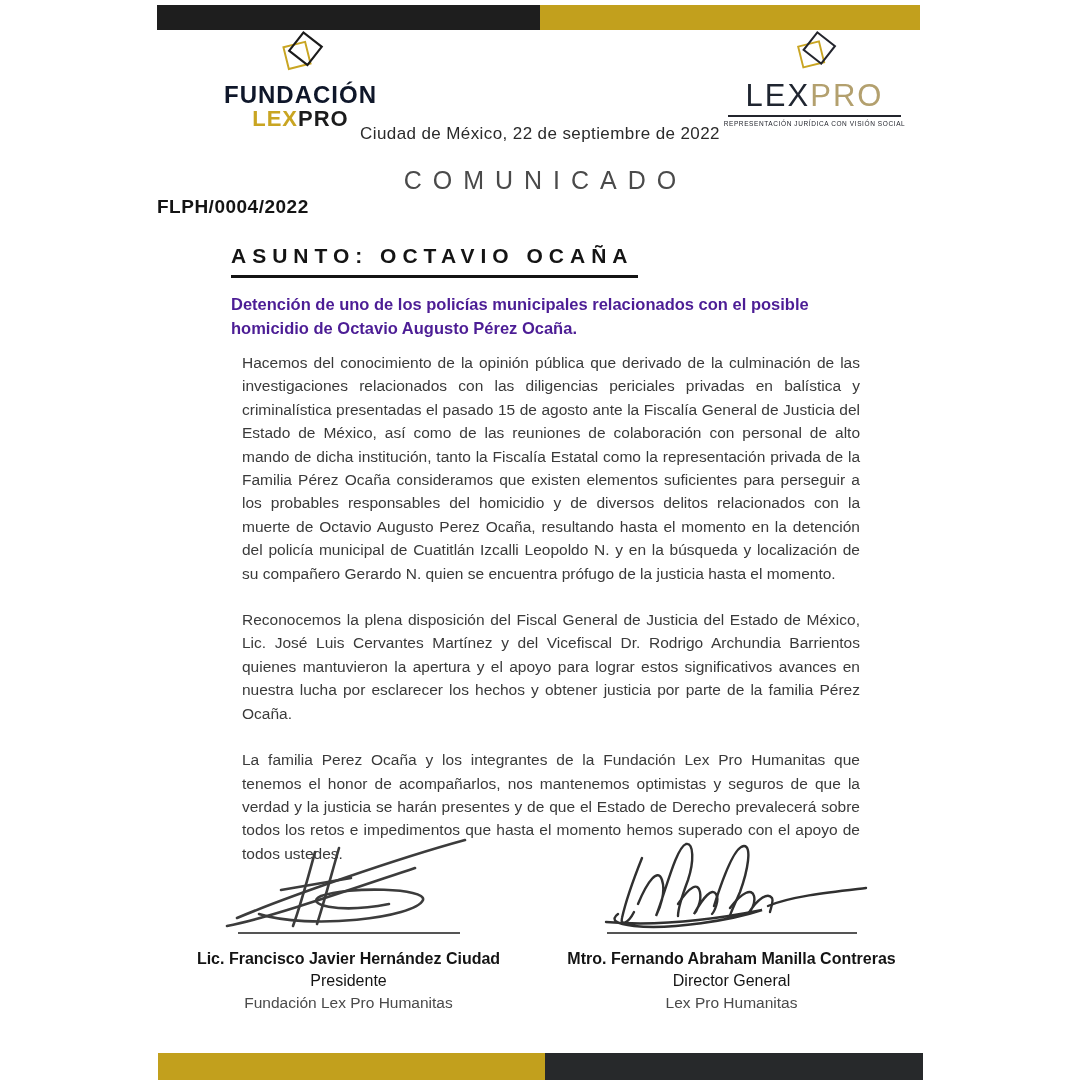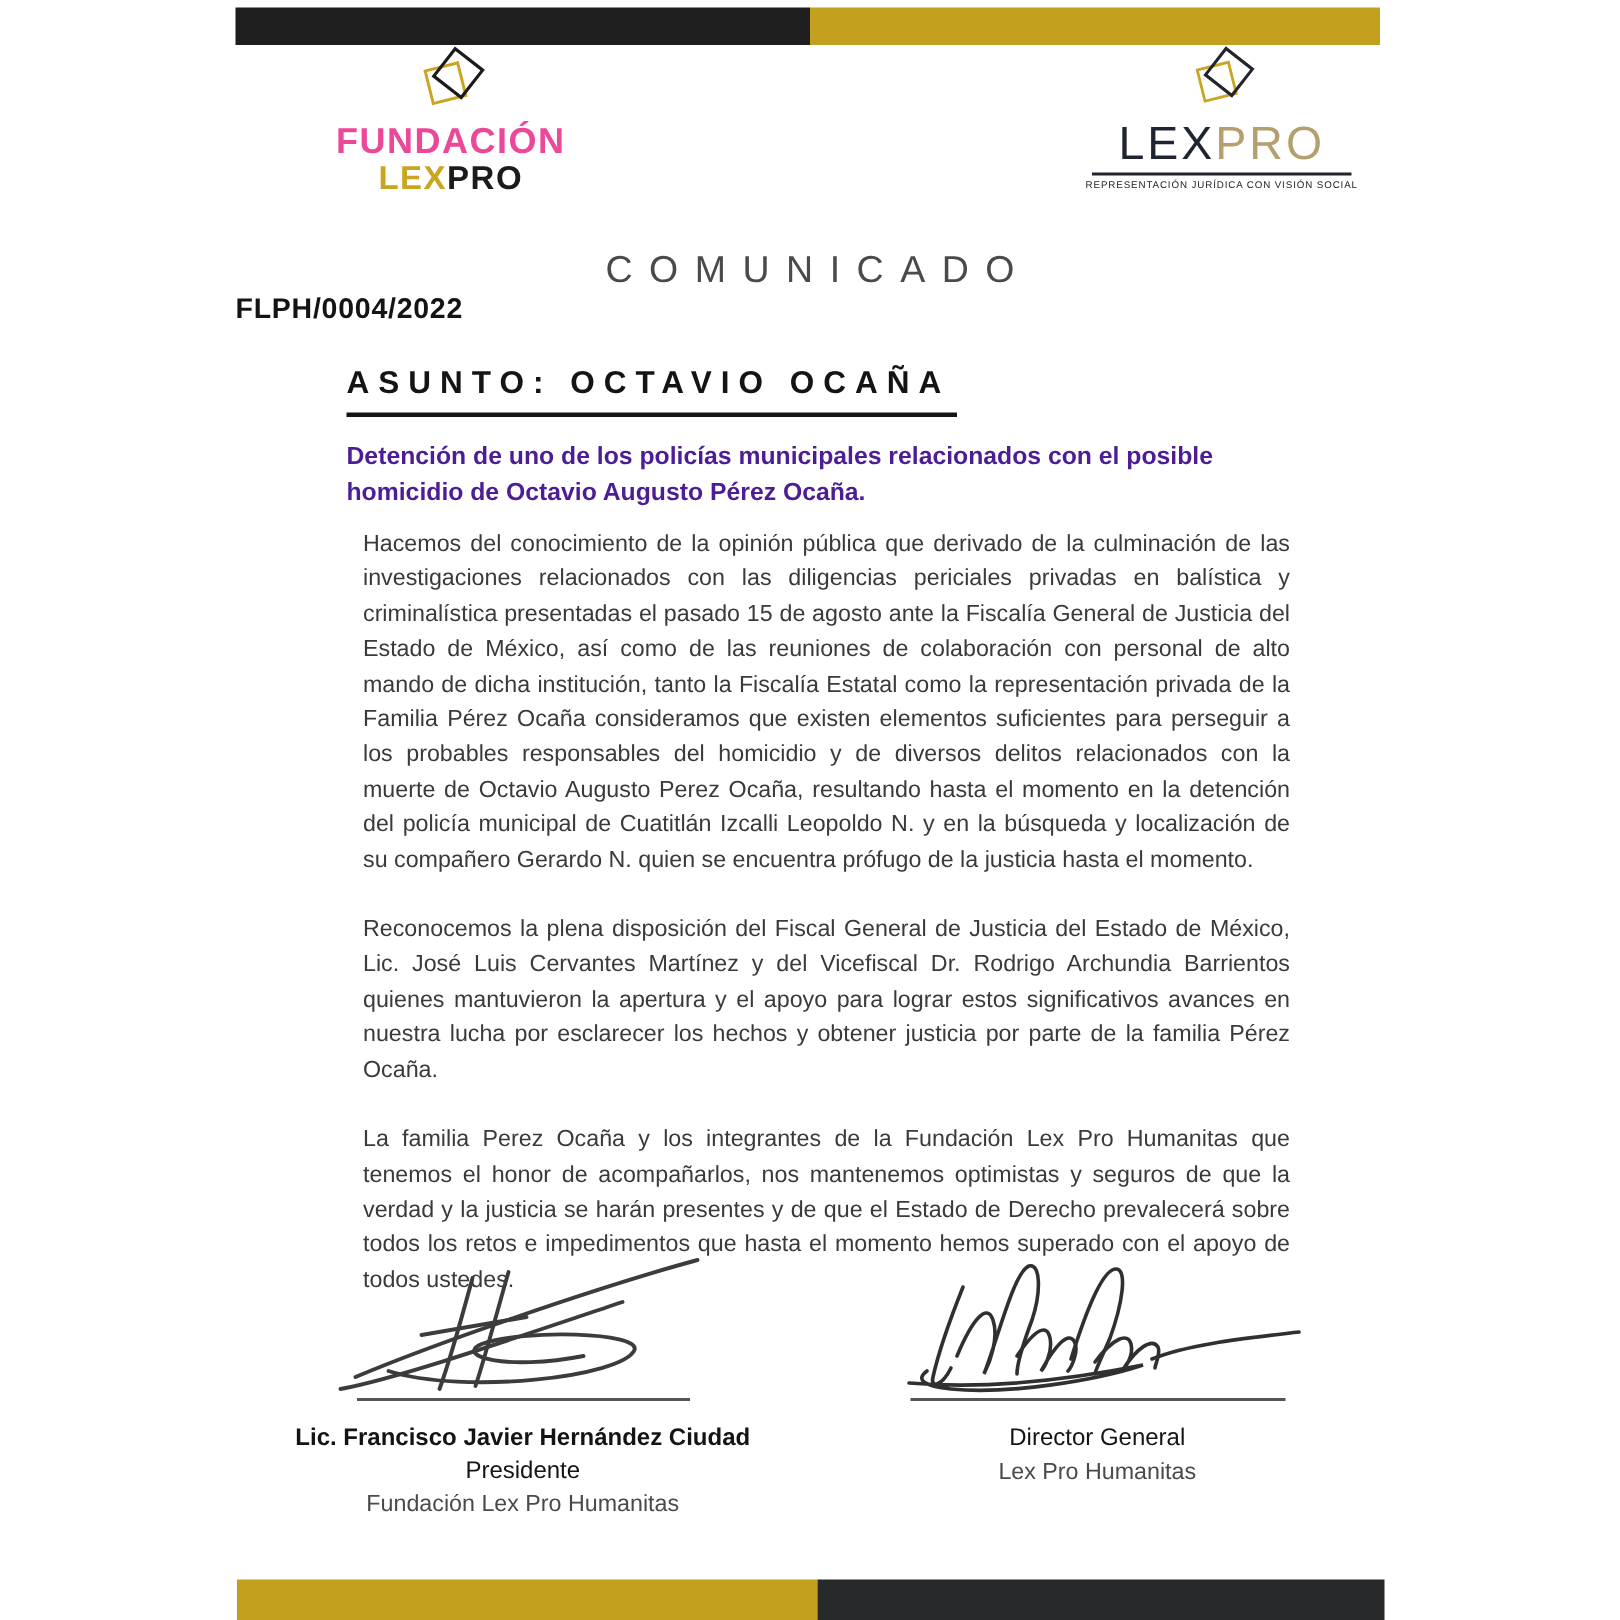--- a/index.html
+++ b/index.html
@@ -16,21 +16,21 @@
   .bar{position:absolute;height:25px;}
   .bar-top-black{top:5px;left:157px;width:383px;}
   .bar-top-gold{top:5px;left:540px;width:380px;}
   .bar-bottom-gold{top:1053px;left:158px;width:387px;height:27px;}
   .bar-bottom-dark{top:1053px;left:545px;width:378px;height:27px;}
 
   
   .logo-left{position:absolute;top:30px;left:218px;width:165px;text-align:center;}
   .logo-right{position:absolute;top:30px;left:722px;width:185px;text-align:center;}
   .logo-icon{display:block;margin:0 auto 2px auto;}
-  .logo-left .word1{font-size:24px;font-weight:bold;letter-spacing:1px;color:#ec4899;line-height:1.05;}
+  .logo-left .word1{font-size:24px;font-weight:bold;letter-spacing:1px;color:#0f172a;line-height:1.05;}
   .logo-left .word2{font-size:22px;font-weight:bold;letter-spacing:1px;line-height:1.05;}
   .logo-right .word{font-size:31px;font-weight:500;letter-spacing:2px;line-height:1.0;}
   .logo-right .rule{height:2px;background:#23252d;margin:4px 6px 3px 6px;}
   .logo-right .tagline{font-size:6.5px;letter-spacing:0.6px;color:#23252d;white-space:nowrap;}
   .lex-gold{color:#c9a522;}
   .pro-black{color:#1b1b1b;}
   .lex-dark{color:#1f2530;}
   .pro-tan{color:#b3a06e;}
 
   .dateline{position:absolute;top:124px;left:157px;width:766px;text-align:center;
@@ -85,20 +85,21 @@
   <div class="logo-right">
     <svg class="logo-icon" width="52" height="48" viewBox="0 0 60 56">
       <rect x="13" y="16" width="25" height="25" fill="none" stroke="#c9a522" stroke-width="2.2" transform="rotate(-14 25.5 28.5)"></rect>
       <rect x="22" y="8" width="26" height="26" fill="none" stroke="#23252d" stroke-width="2.4" transform="rotate(38 35 21)"></rect>
     </svg>
     <div class="word"><span class="lex-dark">LEX</span><span class="pro-tan">PRO</span></div>
     <div class="rule"></div>
     <div class="tagline">REPRESENTACIÓN JURÍDICA CON VISIÓN SOCIAL</div>
   </div>
 
+  <div class="dateline">Ciudad de México, 22 de septiembre de 2022</div>
 
   <div class="comunicado">COMUNICADO</div>
   <div class="folio">FLPH/0004/2022</div>
 
   <div class="subject-heading">ASUNTO: OCTAVIO OCAÑA</div>
   <div class="subject-summary">Detención de uno de los policías municipales relacionados con el posible homicidio de Octavio Augusto Pérez Ocaña.</div>
 
   <div class="body-text">
     <p>Hacemos del conocimiento de la opinión pública que derivado de la culminación de las investigaciones relacionados con las diligencias periciales privadas en balística y criminalística presentadas el pasado 15 de agosto ante la Fiscalía General de Justicia del Estado de México, así como de las reuniones de colaboración con personal de alto mando de dicha institución, tanto la Fiscalía Estatal como la representación privada de la Familia Pérez Ocaña consideramos que existen elementos suficientes para perseguir a los probables responsables del homicidio y de diversos delitos relacionados con la muerte de Octavio Augusto Perez Ocaña, resultando hasta el momento en la detención del policía municipal de Cuatitlán Izcalli Leopoldo N. y en la búsqueda y localización de su compañero Gerardo N. quien se encuentra prófugo de la justicia hasta el momento.</p>
     <p>Reconocemos la plena disposición del Fiscal General de Justicia del Estado de México, Lic. José Luis Cervantes Martínez y del Vicefiscal Dr. Rodrigo Archundia Barrientos quienes mantuvieron la apertura y el apoyo para lograr estos significativos avances en nuestra lucha por esclarecer los hechos y obtener justicia por parte de la familia Pérez Ocaña.</p>
@@ -128,20 +129,21 @@
           <path d="M60,24 C 52,44 44,66 40,84 C 38,92 46,90 52,78"></path>
           <path d="M56,70 C 66,46 76,34 80,46 C 84,58 78,74 74,82 C 84,56 94,14 104,10 C 112,8 112,28 106,46 C 100,62 96,76 96,82"></path>
           <path d="M96,70 C 108,52 116,48 118,58 C 120,68 114,78 112,80 C 122,62 130,54 134,60 C 138,66 132,78 130,80"></path>
           <path d="M132,72 C 144,34 154,12 162,12 C 170,12 166,36 158,58 C 152,72 148,80 148,82"></path>
           <path d="M148,74 C 160,58 170,54 172,62 C 174,70 168,78 166,80 C 176,64 186,58 190,64 C 192,68 188,76 188,78"></path>
           <path d="M186,72 C 210,62 250,58 284,54"></path>
           <path d="M24,88 C 70,92 120,88 180,76 C 150,86 90,96 52,92 C 34,90 28,86 36,80"></path>
         </g>
       </svg>
       <div class="sig-line sig-line-right"></div>
+      <div class="sig-name">Mtro. Fernando Abraham Manilla Contreras</div>
       <div class="sig-title">Director General</div>
       <div class="sig-org">Lex Pro Humanitas</div>
     </div>
   </div>
 
   <div class="bar bar-bottom-gold" style="background:#c2a01d"></div>
   <div class="bar bar-bottom-dark" style="background:#27292b"></div>
 
 </div>
 

